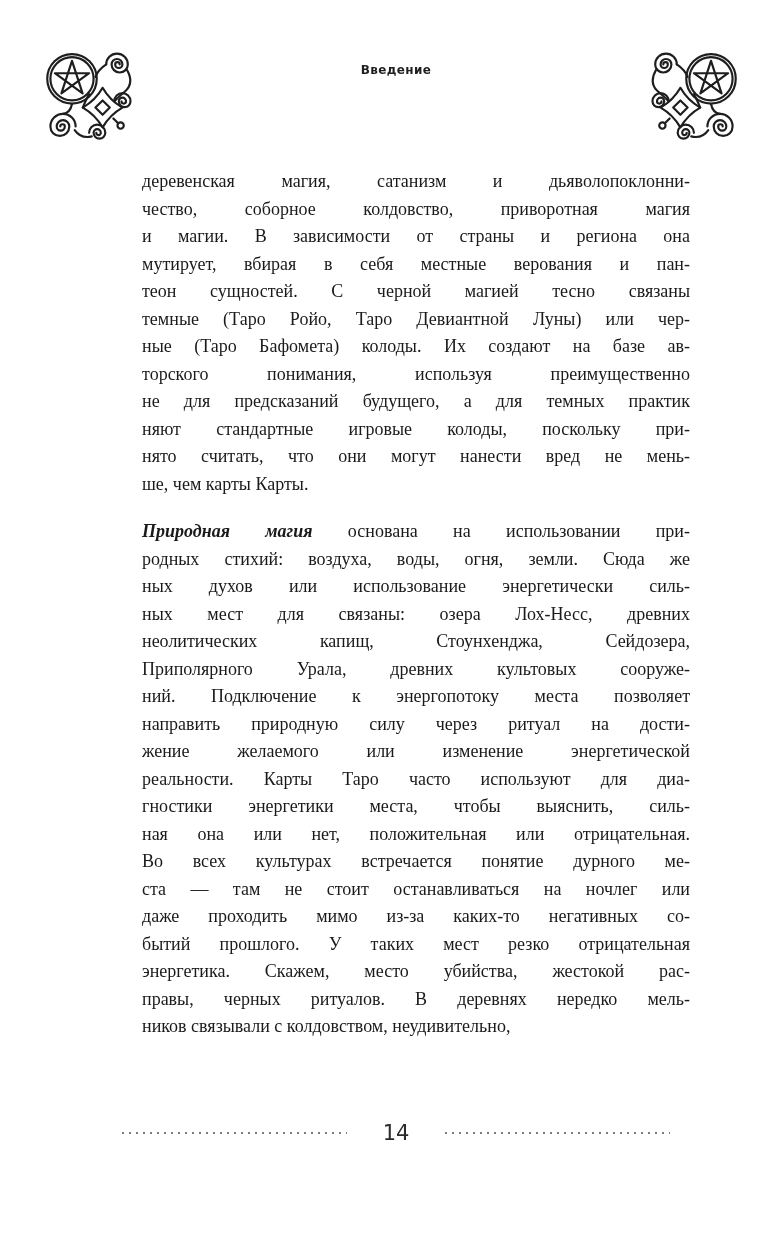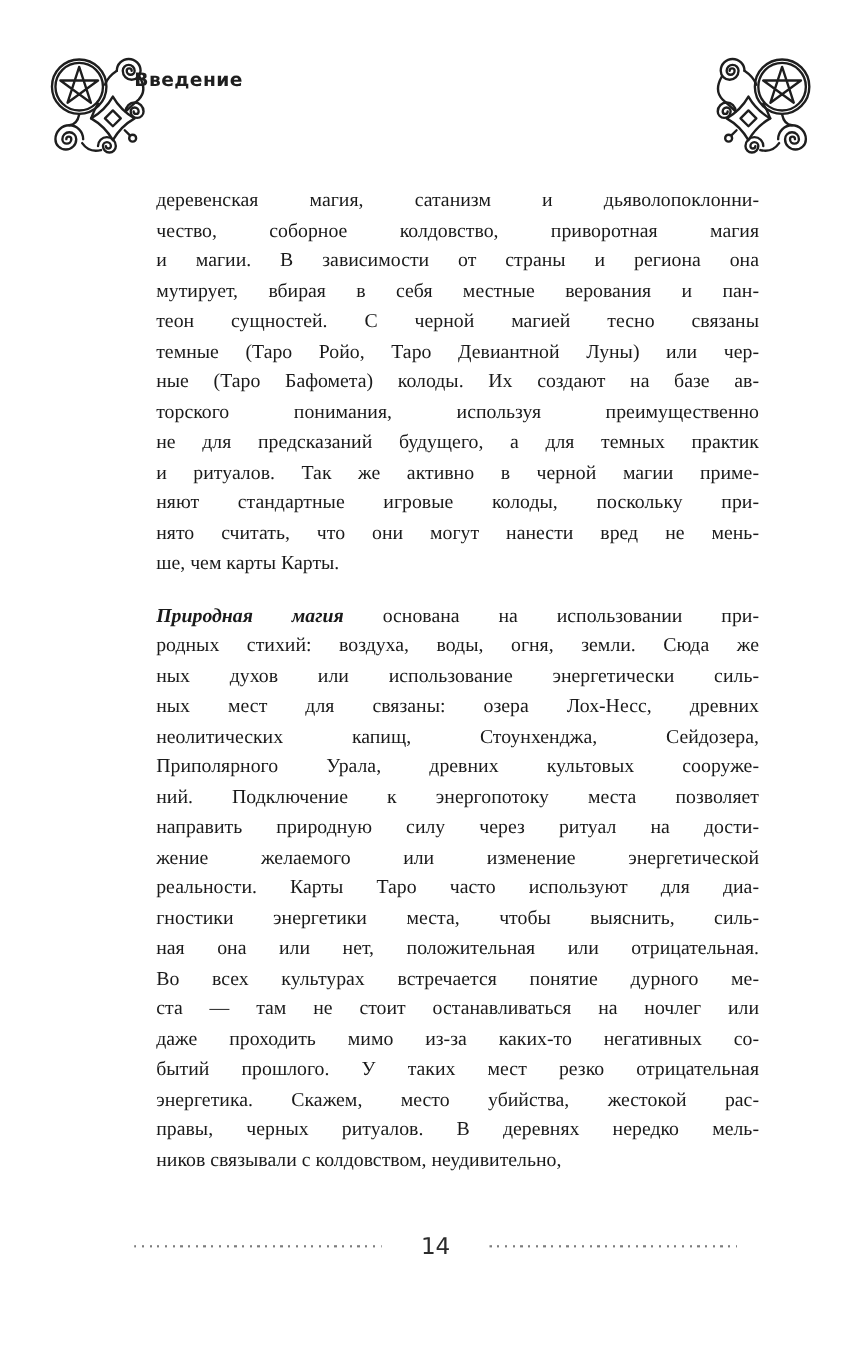--- a/index.html
+++ b/index.html
@@ -23,22 +23,23 @@
   .ornament.left  { left: 44px; }
   .ornament.right { left: 647px; transform: scaleX(-1); }
   .ornament svg { width: 100%; height: 100%; display: block; }
 
   
   .header {
     position: absolute;
     top: 63px;
     left: 122px;
     width: 548px;
+    text-align: center;
     font-family: "DejaVu Sans", sans-serif;
-    font-size: 17px;
+    font-size: 12px;
     font-weight: 700;
     letter-spacing: 0.4px;
     color: #1f1f1f;
   }
 
   
   .body-text {
     position: absolute;
     top: 168px;
     left: 122px;
@@ -142,21 +143,20 @@
     <div class="paragraph">
         <div class="line">деревенская магия, сатанизм и дьяволопоклонни-</div>
         <div class="line">чество, соборное колдовство, приворотная магия</div>
         <div class="line">и магии. В зависимости от страны и региона она</div>
         <div class="line">мутирует, вбирая в себя местные верования и пан-</div>
         <div class="line">теон сущностей. С черной магией тесно связаны</div>
         <div class="line">темные (Таро Ройо, Таро Девиантной Луны) или чер-</div>
         <div class="line">ные (Таро Бафомета) колоды. Их создают на базе ав-</div>
         <div class="line">торского понимания, используя преимущественно</div>
         <div class="line">не для предсказаний будущего, а для темных практик</div>
-        <div class="line">и ритуалов. Так же активно в черной магии приме-</div>
         <div class="line">няют стандартные игровые колоды, поскольку при-</div>
         <div class="line">нято считать, что они могут нанести вред не мень-</div>
         <div class="line last">ше, чем карты Карты.</div>
       </div>
     <div class="paragraph">
         <div class="line"><em>Природная магия</em> основана на использовании при-</div>
         <div class="line">родных стихий: воздуха, воды, огня, земли. Сюда же</div>
         <div class="line">ных духов или использование энергетически силь-</div>
         <div class="line">ных мест для связаны: озера Лох-Несс, древних</div>
         <div class="line">неолитических капищ, Стоунхенджа, Сейдозера,</div>

